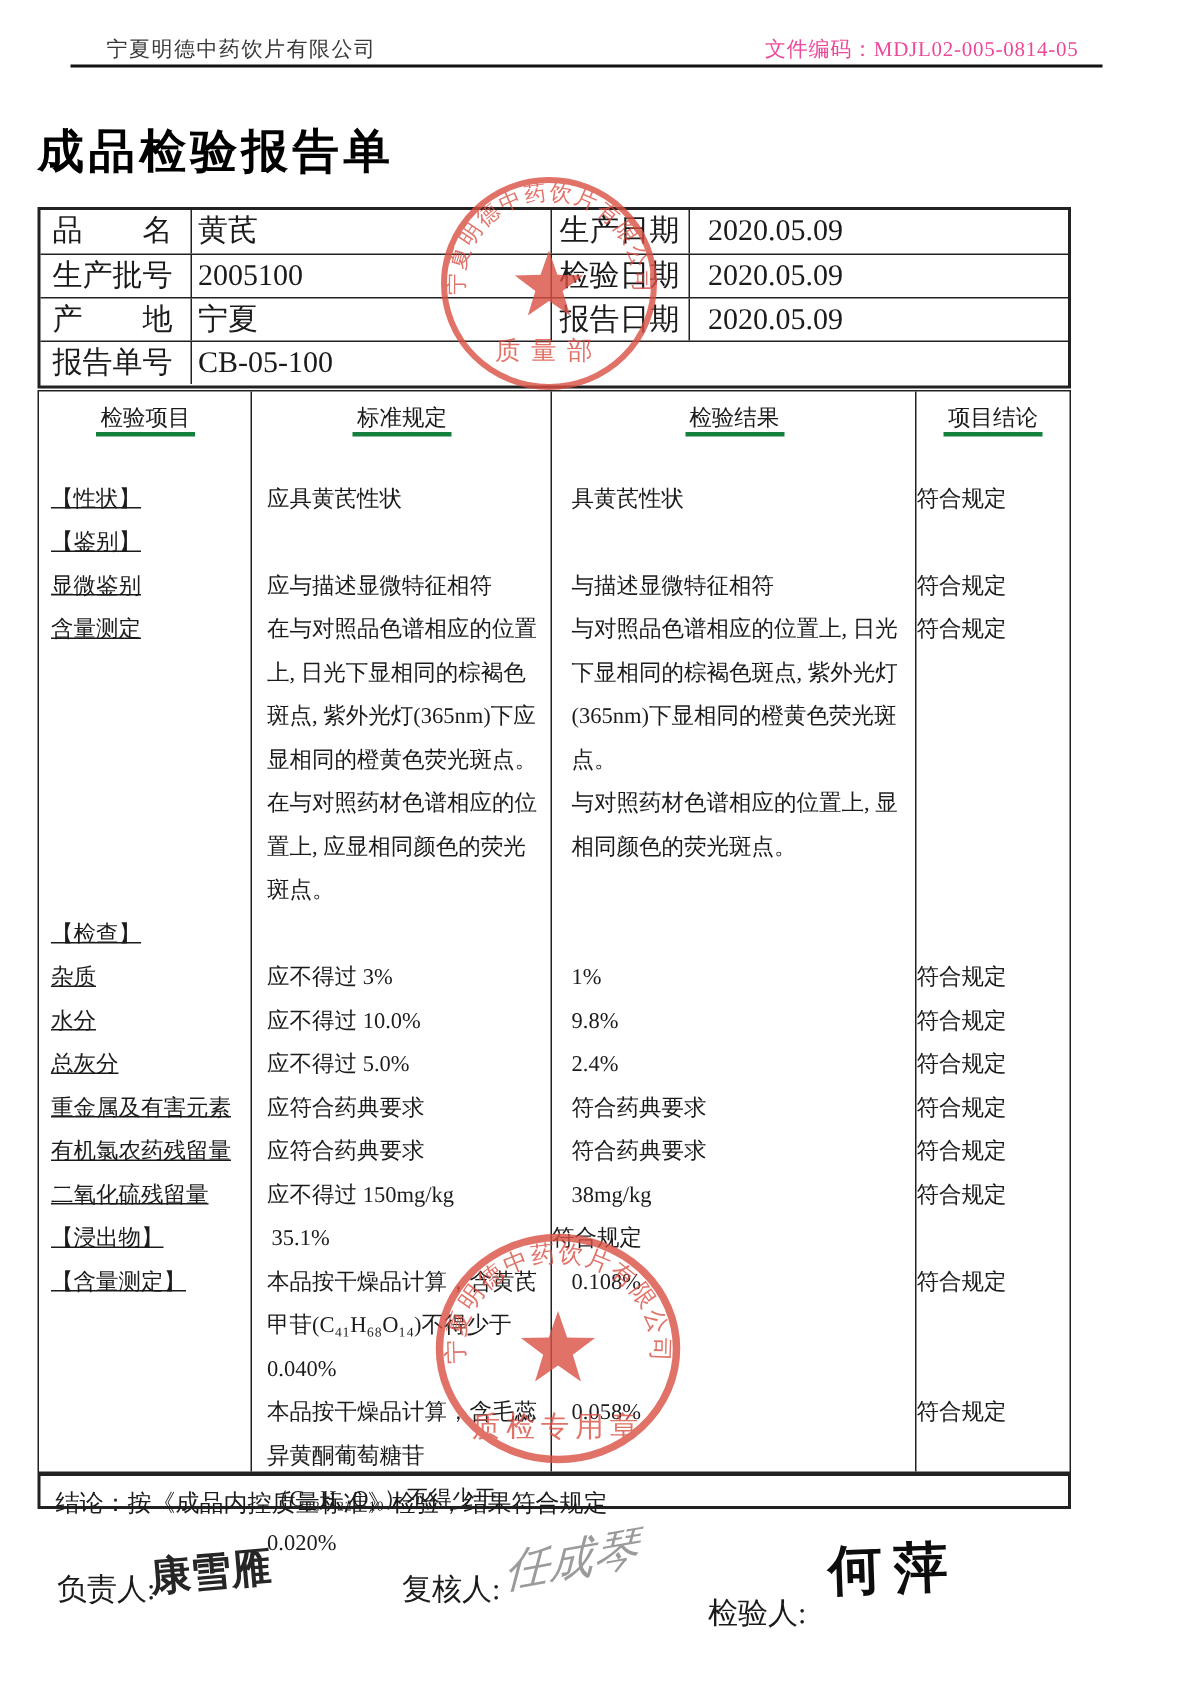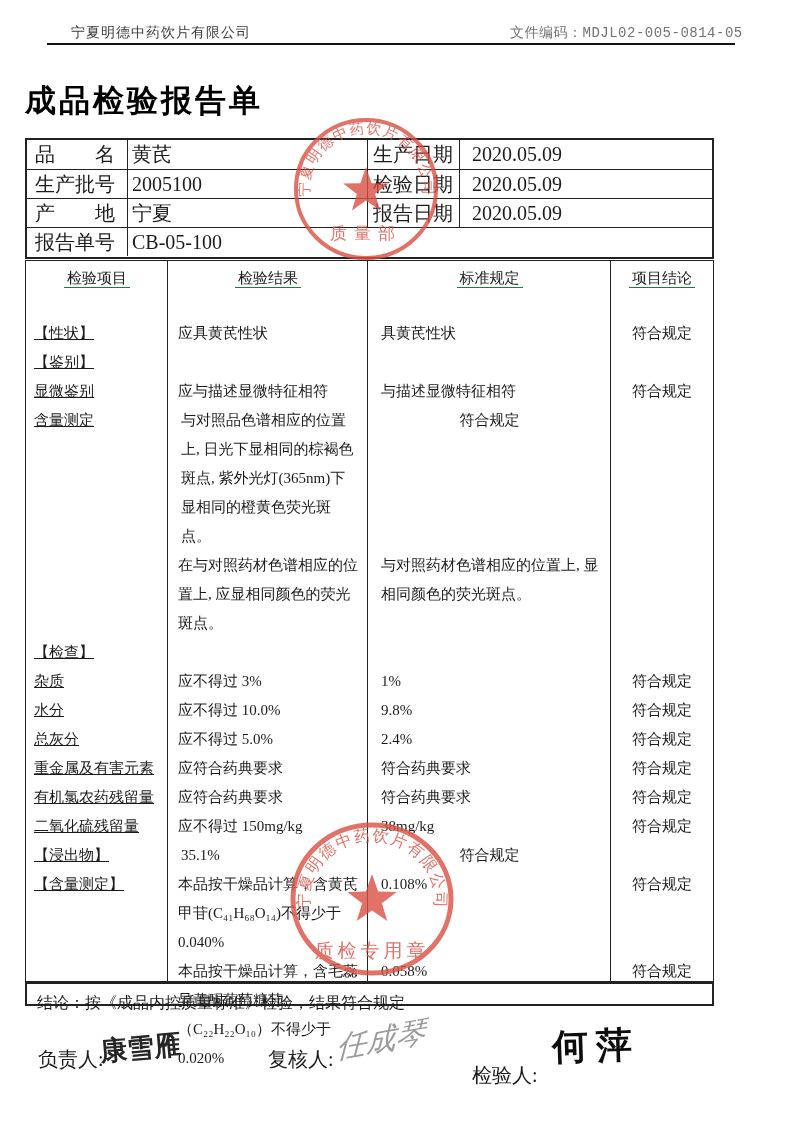--- a/index.html
+++ b/index.html
@@ -7,21 +7,21 @@
   body {
     position:relative;
     background:#ffffff;
     font-family:"Liberation Serif","DejaVu Serif",serif;
     color:#1b1b1b;
     overflow:hidden;
   }
 
   
   .hdr-company { position:absolute; left:71px; top:24px; font-size:14px; color:#3a3a3a; letter-spacing:1px; }
-  .hdr-code    { position:absolute; left:510px; top:24px; font-size:14px; color:#737373; letter-spacing:0.5px;font-family:Liberation Mono, monospace; }
+  .hdr-code    { position:absolute; left:510px; top:24px; font-size:14px; color:#ec4899; letter-spacing:0.5px; }
   .hdr-rule    { position:absolute; left:47px; top:43px; width:688px; height:2px; background:#111; }
 
   
   .doc-title {
     position:absolute; left:25px; top:80px; width:688px;
     text-align:left; font-size:31px; font-weight:bold; letter-spacing:3px; color:#000;
   }
 
   
   .info-table {
@@ -38,28 +38,28 @@
   .info-value2 { border-left:1px solid #222; padding-left:12px; }
 
   
   .main-table {
     position:absolute; left:25px; top:260px; width:689px; height:722px;
     border:1.5px solid #222; font-size:15px;
   }
   .vline { position:absolute; top:0; bottom:0; width:1px; background:#222; }
   .vline.v1 { left:141px; } .vline.v2 { left:341px; } .vline.v3 { left:584px; }
   .insp-header { display:grid; grid-template-columns:142px 200px 243px 1fr; height:34px; align-items:center; text-align:center; }
-  .insp-header .hcell span { border-bottom:1px solid #15803d; padding:0 3px 1px 3px; }
+  .insp-header .hcell span { border-bottom:3px solid #15803d; padding:0 3px 1px 3px; }
   .insp-body { padding-top:24px; }
   .insp-row { display:grid; grid-template-columns:142px 200px 243px 1fr; line-height:29px; }
   .insp-row .cell { overflow:hidden; }
   .cell-item       { padding-left:8px;text-decoration:underline; }
   .cell-standard   { padding:0 9px 0 10px; }
   .cell-result     { padding:0 10px 0 13px; }
-  .cell-conclusion { text-align:center; }
+  .cell-conclusion { }
 
   
   .conclusion-box {
     position:absolute; left:25px; top:982px; width:689px; height:24px;
     border:2px solid #222; line-height:38px; padding-left:10px; font-size:16px; background:transparent;
   }
 
   
   .sig-label { position:absolute; top:1046px; font-size:20px; color:#1b1b1b; }
   .sig-label.l0 { left:38px; } .sig-label.l1 { left:268px; } .sig-label.l2 { left:472px;margin-top:16px; }
@@ -106,22 +106,22 @@
     <div class="info-cell info-value">CB-05-100</div>
   </div>
 </div>
 
 <div class="main-table">
   <div class="vline v1"></div>
   <div class="vline v2"></div>
   <div class="vline v3"></div>
   <div class="insp-header">
     <div class="hcell"><span>检验项目</span></div>
+    <div class="hcell"><span>标准规定</span></div>
     <div class="hcell"><span>检验结果</span></div>
-    <div class="hcell"><span>标准规定</span></div>
     <div class="hcell"><span>项目结论</span></div>
   </div>
   <div class="insp-body">
       <div class="insp-row">
         <div class="cell cell-item">【性状】</div>
         <div class="cell cell-standard">应具黄芪性状</div>
         <div class="cell cell-result">具黄芪性状</div>
         <div class="cell cell-conclusion">符合规定</div>
       </div>
       <div class="insp-row">
@@ -131,20 +131,21 @@
         <div class="cell cell-conclusion"></div>
       </div>
       <div class="insp-row">
         <div class="cell cell-item">显微鉴别</div>
         <div class="cell cell-standard">应与描述显微特征相符</div>
         <div class="cell cell-result">与描述显微特征相符</div>
         <div class="cell cell-conclusion">符合规定</div>
       </div>
       <div class="insp-row">
         <div class="cell cell-item">含量测定</div>
+        <div class="cell cell-standard">在与对照品色谱相应的位置上, 日光下显相同的棕褐色斑点, 紫外光灯(365nm)下应显相同的橙黄色荧光斑点。</div>
         <div class="cell cell-result">与对照品色谱相应的位置上, 日光下显相同的棕褐色斑点, 紫外光灯(365nm)下显相同的橙黄色荧光斑点。</div>
         <div class="cell cell-conclusion">符合规定</div>
       </div>
       <div class="insp-row">
         <div class="cell cell-item"></div>
         <div class="cell cell-standard">在与对照药材色谱相应的位置上, 应显相同颜色的荧光斑点。</div>
         <div class="cell cell-result">与对照药材色谱相应的位置上, 显相同颜色的荧光斑点。</div>
         <div class="cell cell-conclusion"></div>
       </div>
       <div class="insp-row">

